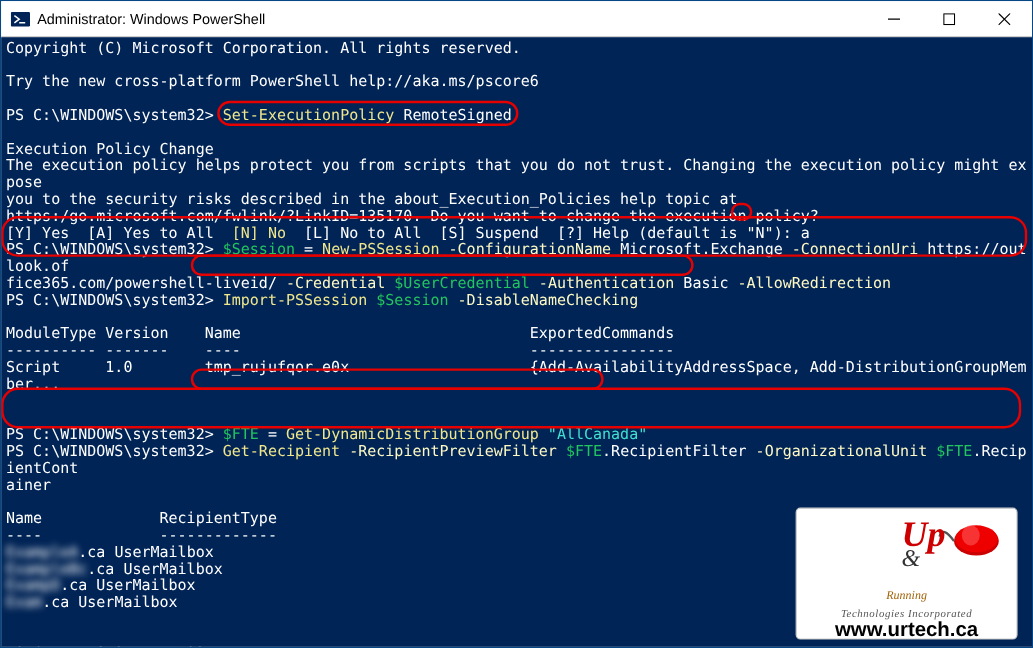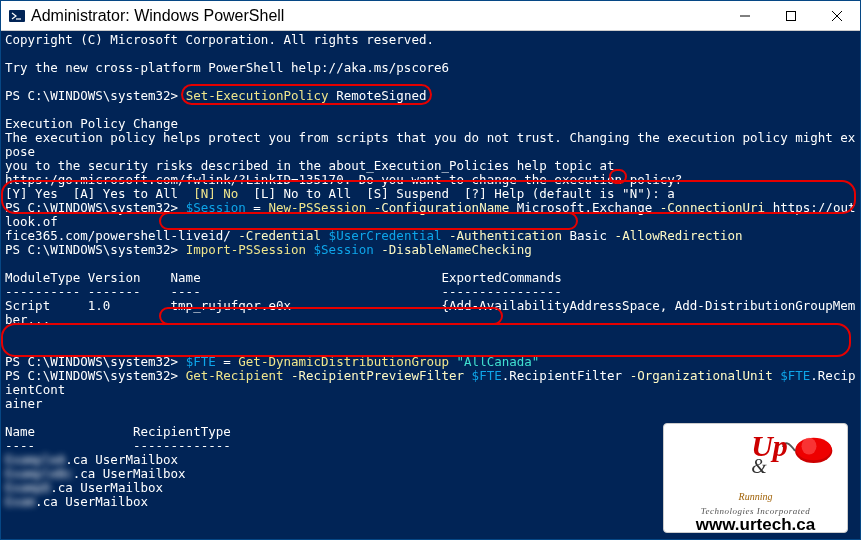--- a/index.html
+++ b/index.html
@@ -1,27 +1,27 @@
 <!DOCTYPE html>
 <html><head>
 <meta charset="utf-8">
 <style>
   * { margin: 0; padding: 0; box-sizing: border-box; }
   body { font-family: 'Segoe UI', Tahoma, sans-serif; background: #fff; width: 861px; height: 540px; overflow: hidden; position: relative;}
   .window { width: 861px; height: 540px; border: 1px solid #064785; display: flex; flex-direction: column; }
   .titlebar { height: 30px; background: #fff; display: flex; align-items: center; border-bottom: 1px solid #ccc; }
   .titlebar-icon { width: 16px; height: 16px; margin: 0 6px 0 8px; display: flex; align-items: center; justify-content: center; }
-  .titlebar-title { font-size: 16px; color: #000; flex: 1; }
+  .titlebar-title { font-size: 12px; color: #000; flex: 1; }
   .win-controls { display: flex; height: 100%; }
   .win-btn { width: 46px; height: 100%; display: flex; align-items: center; justify-content: center; font-size: 11px; font-family: 'Segoe UI Symbol', sans-serif; cursor: pointer; }
   
   .terminal { flex: 1; background: #012456; color: #ccc; font-family: 'Lucida Console', Consolas, monospace; font-size: 12.5px; line-height: 14px; padding: 2px 4px; overflow: hidden; position: relative; white-space: pre-wrap; word-break: break-all; }
   .white { color: #ffffff; }
   .yellow { color: #f0e68c; margin-top: 15px; }
-  .green  { color: #0ea5e9; text-align: right; }
+  .green  { color: #22c55e; text-align: right; }
   .gray   { color: #fef9c3; }
   .cyan   { color: #40e0d0; }
   
   .highlight { position: absolute; border: 2.5px solid #e60000; border-radius: 14px; pointer-events: none; }
   .h1 { left: 180px; top: 53px; width: 251px; height: 21px; }
   .h2 { left: 0px;   top: 149px; width: 855px; height: 34px; }
   .h3 { left: 158px; top: 181px; width: 419px; height: 18px; }
   .h4 { left: 158px; top: 276px; width: 344px; height: 18px; }
   .h5 { left: 0px;   top: 292px; width: 850px; height: 34px; }
   .h6 { left: 608px; top: 138px; width: 18px; height: 15px; border-radius: 10px;}

